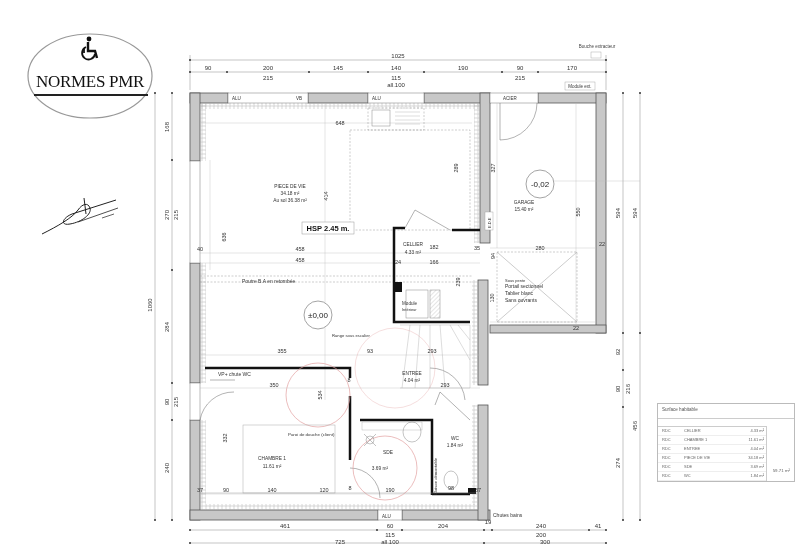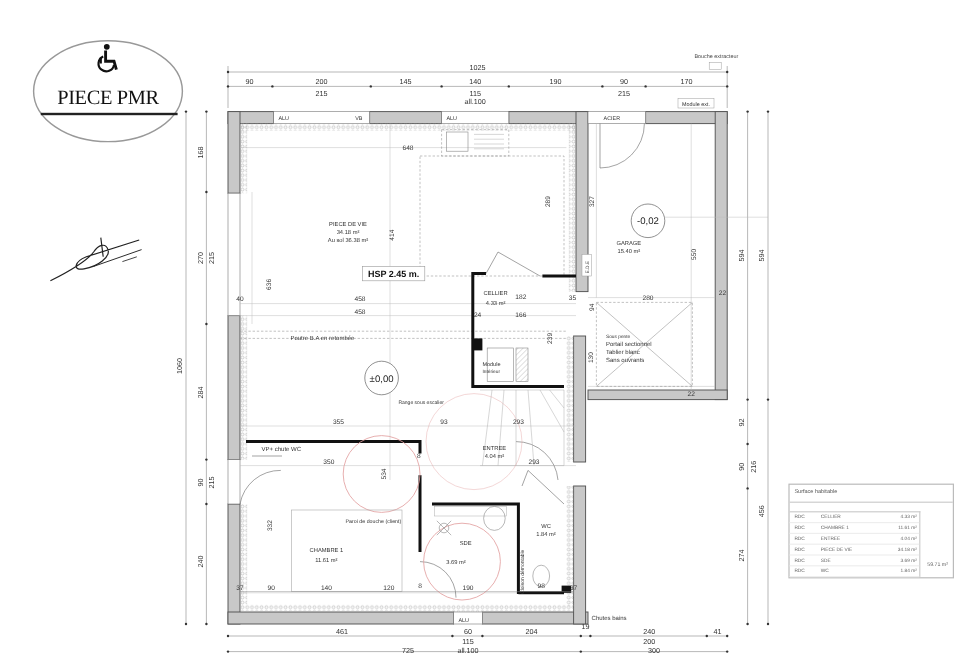--- a/index.html
+++ b/index.html
@@ -25,21 +25,21 @@
 <div class="abs logo">
   <svg width="128" height="88" style="position:absolute;left:0;top:0">
     <ellipse cx="64" cy="44" rx="62" ry="42" fill="none" stroke="#999" stroke-width="1.2"></ellipse>
   </svg>
   <svg class="abs" style="left:54px;top:4px" width="22" height="26">
     <circle cx="9" cy="3" r="2.4" fill="#111"></circle>
     <path d="M8 6 L8 15 L15 15 L17 22" stroke="#111" stroke-width="2.4" fill="none"></path>
     <path d="M6 11 A6.5 6.5 0 1 0 15 18" stroke="#111" stroke-width="1.8" fill="none"></path>
     <path d="M4 12 L4 17" stroke="#111" stroke-width="1.8"></path>
   </svg>
-  <div class="logo-text">PIECE PMR</div>
+  <div class="logo-text">NORMES PMR</div>
   <div class="logo-rule"></div>
 </div>
 
 <svg class="abs" style="left:38px;top:192px" width="84" height="48">
   <path d="M4 42 C 20 34, 34 26, 40 18 C 44 12, 50 10, 52 16 C 54 22, 44 30, 32 32 C 22 34, 24 26, 34 22 L 78 8" stroke="#222" stroke-width="1" fill="none"></path>
   <path d="M46 6 L48 22" stroke="#222" stroke-width="1"></path>
   <path d="M40 30 L80 16" stroke="#222" stroke-width="0.8"></path>
   <path d="M64 26 L76 22" stroke="#222" stroke-width="0.7"></path>
 </svg>
 

